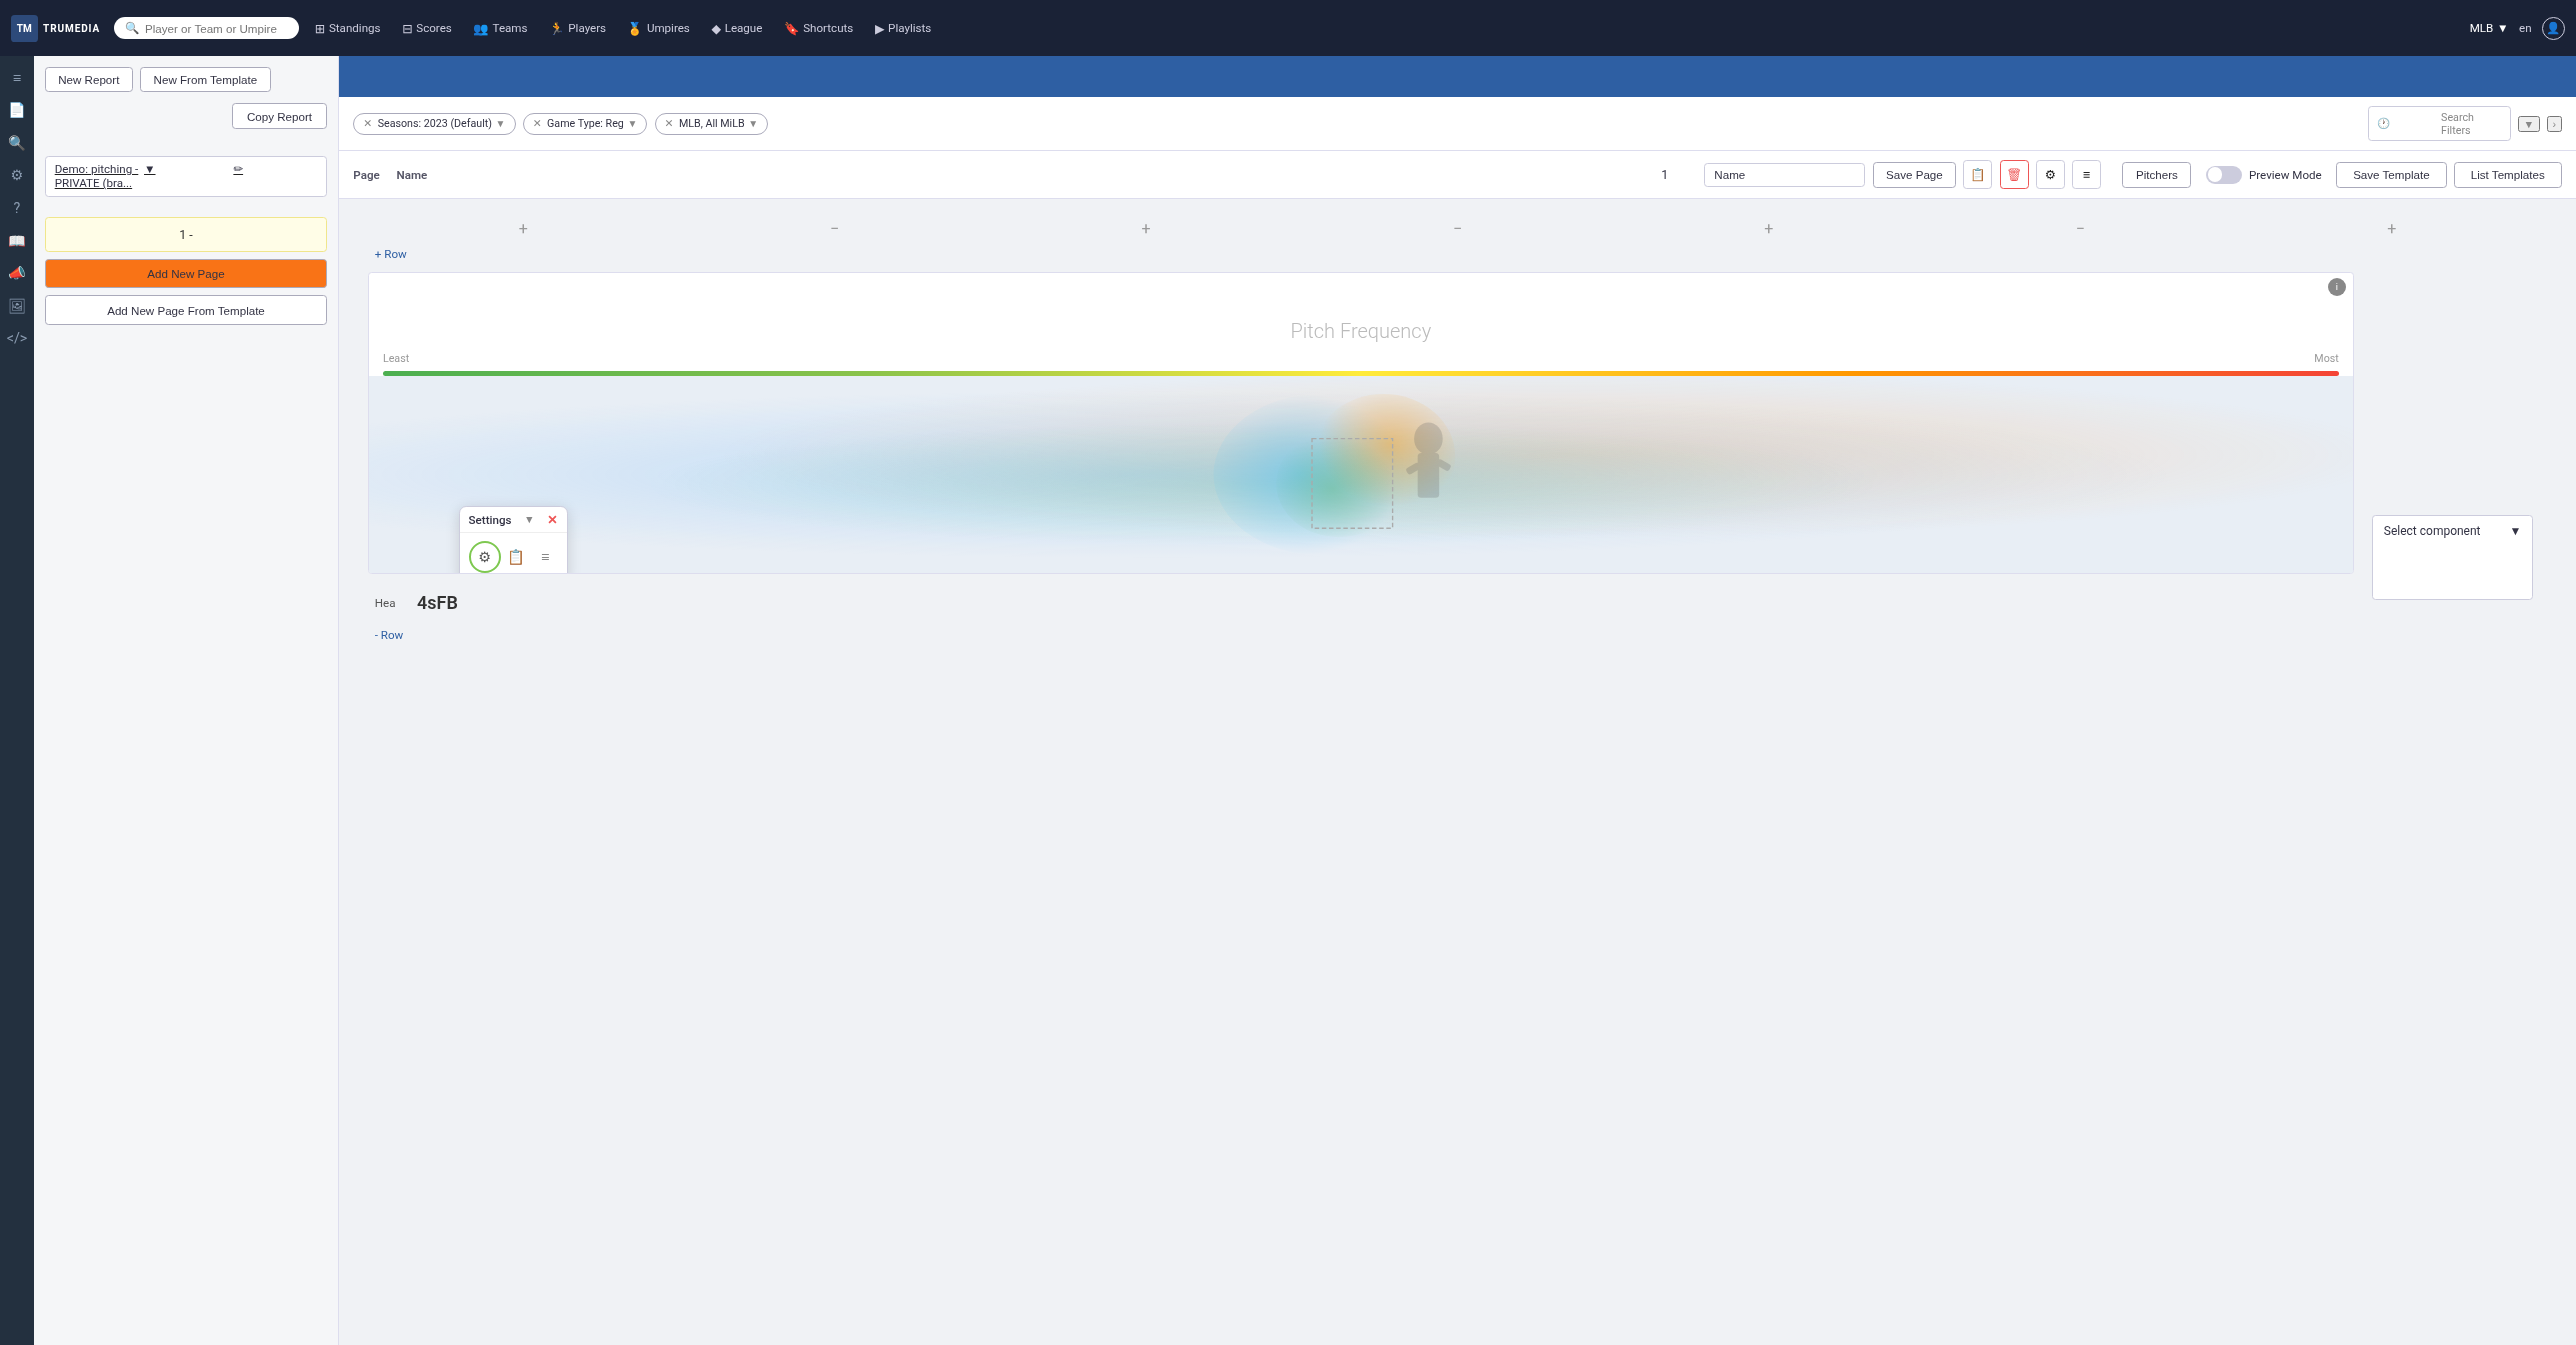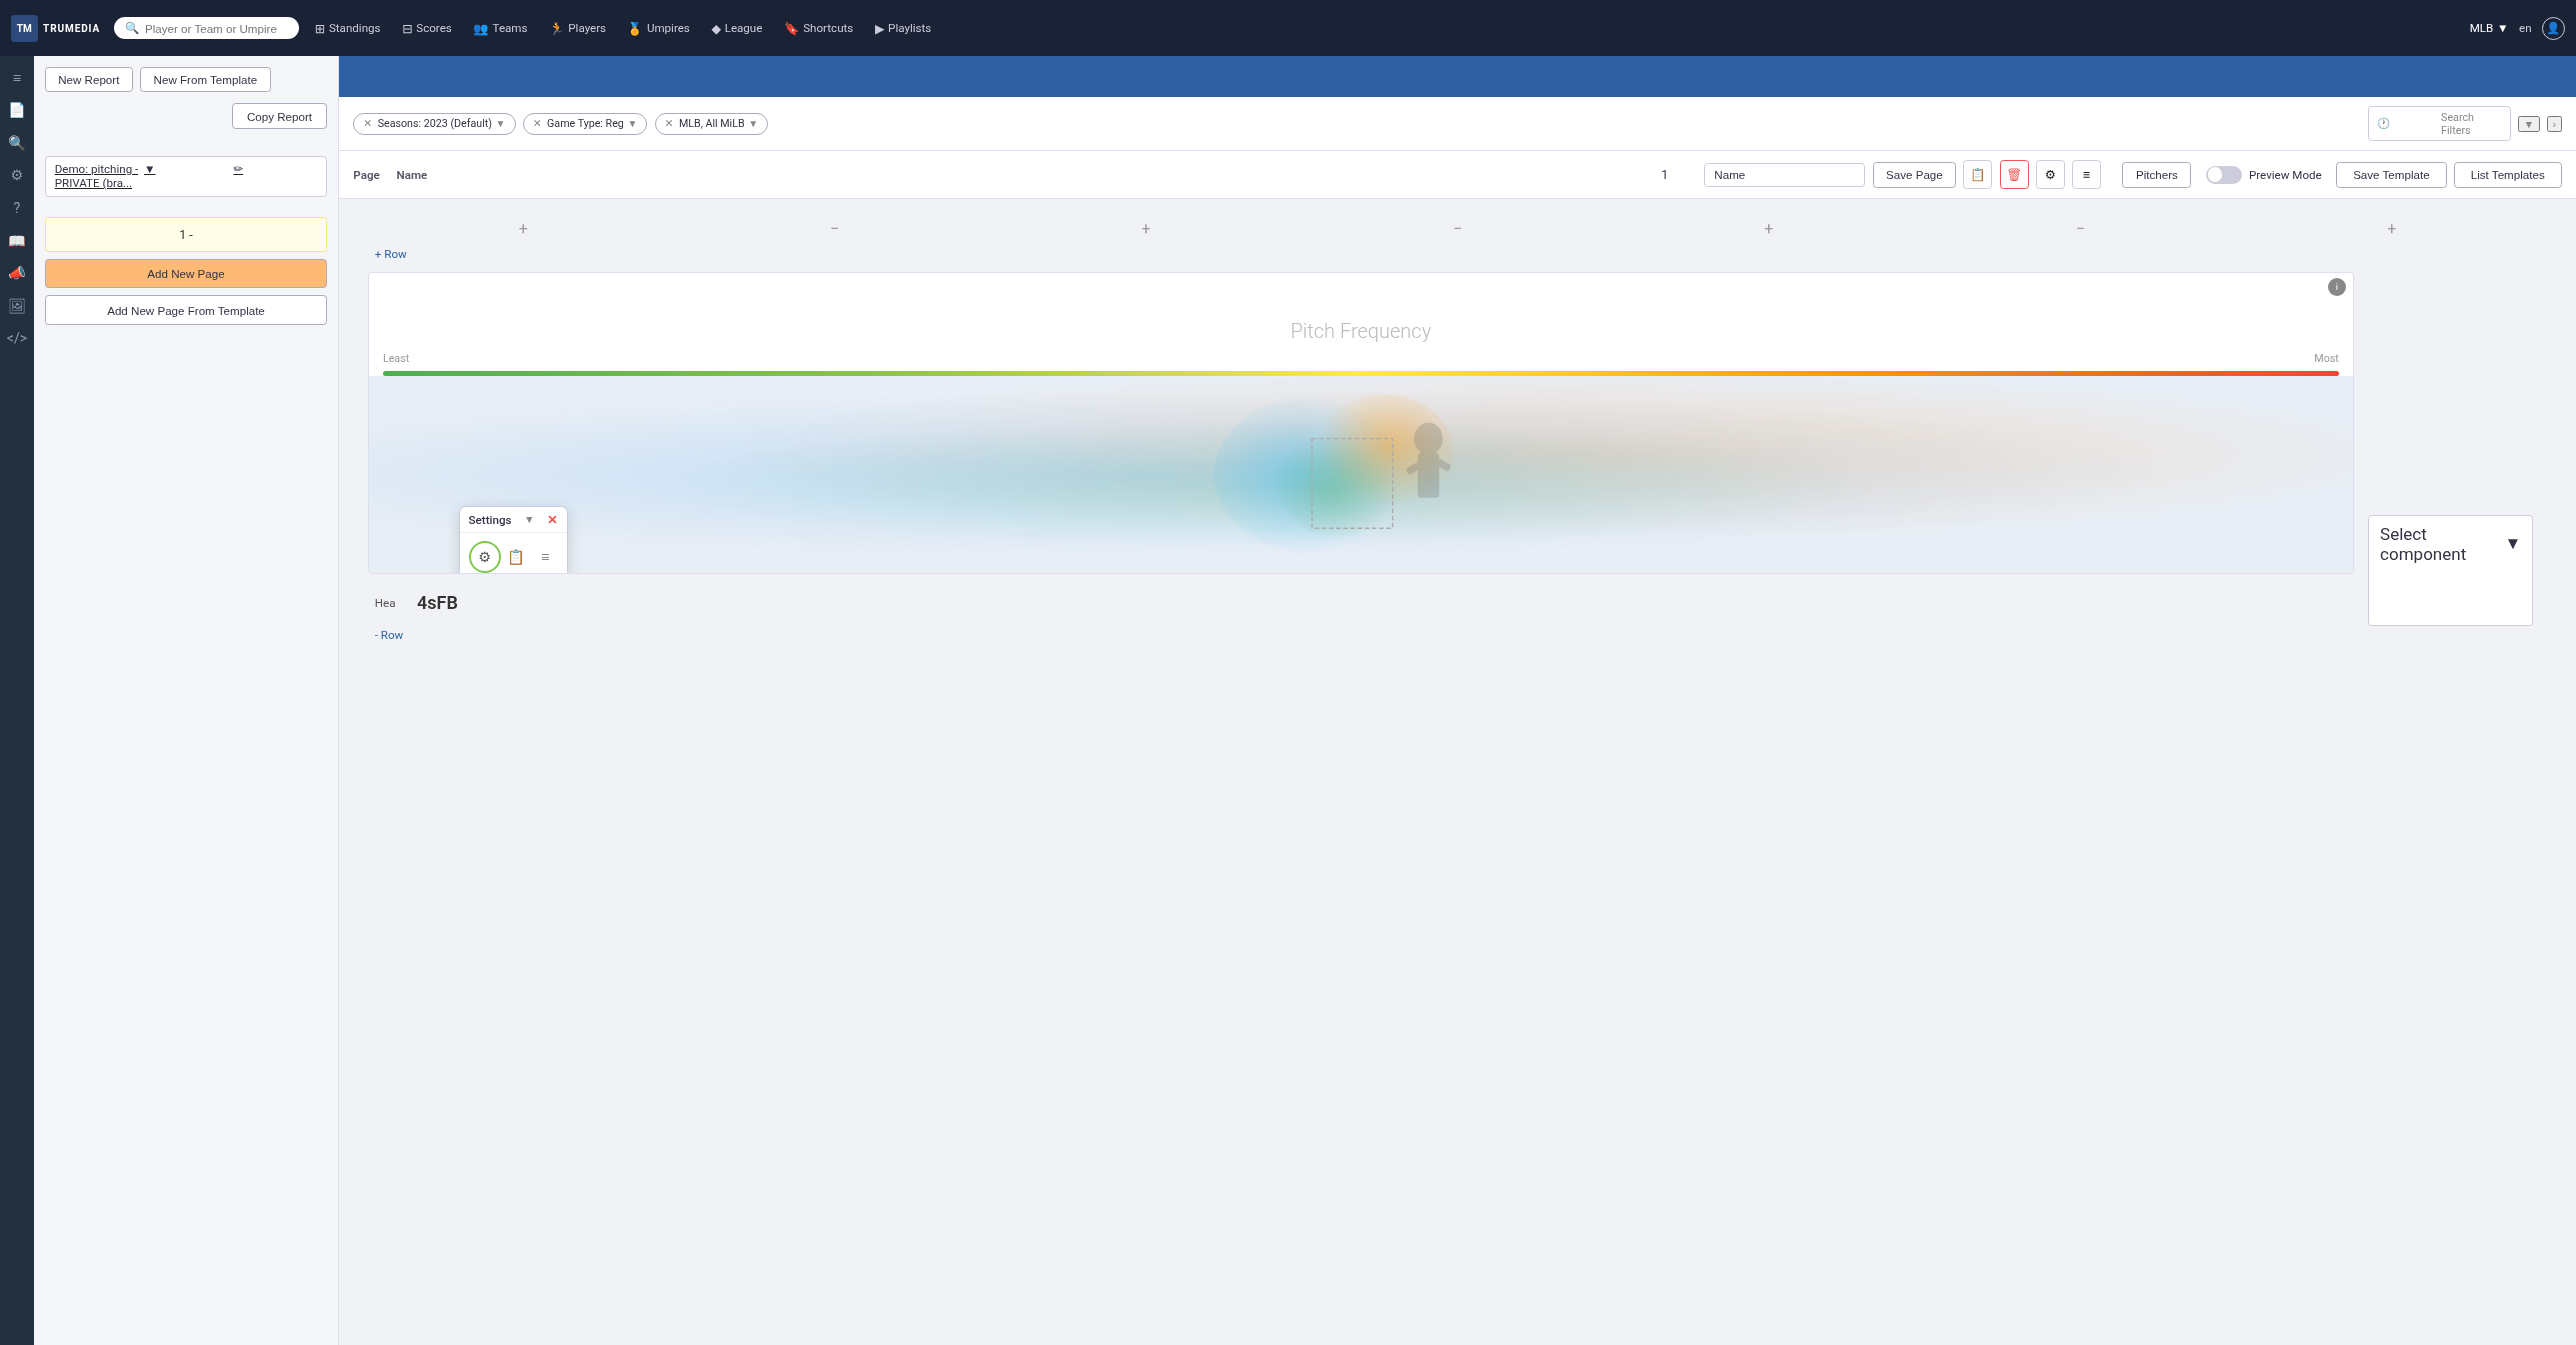--- a/index.html
+++ b/index.html
@@ -60,21 +60,21 @@
       background: #fff; border: 0.9px solid #ccd; border-radius: 3.6px; padding: 5.4px 9px;
       cursor: pointer;
       text-decoration: underline;
     }
     .report-selector span { flex: 1; font-size: 11.6px; color: #334; }
     .page-item {
       background: #fffde7; border: 0.9px solid #f0e68c; border-radius: 3.6px;
       padding: 9px 12.5px; margin-bottom: 7.2px; text-align: center; font-size: 12.5px; color: #333;
     }
     .add-page-btn {
-      padding: 7.2px 12.5px; border: 0.9px solid #aab; background: #fdba74; border-radius: 3.6px;
+      padding: 7.2px 12.5px; border: 0.9px solid #aab; background: #f97316; border-radius: 3.6px;
       cursor: pointer; font-size: 11.6px; color: #334; text-align: center; margin-bottom: 7.2px;
     }
     .add-from-template-btn {
       padding: 7.2px 12.5px; border: 0.9px solid #aab; background: #fff; border-radius: 3.6px;
       cursor: pointer; font-size: 11.6px; color: #334; text-align: center;
     }
 
     
     .main-content { flex: 1; display: flex; flex-direction: column; overflow: hidden; }
 
@@ -247,21 +247,21 @@
     }
 
     
     .select-component-area {
       position: absolute; right: 14.3px; top: 251px;
       background: #fff; border: 0.9px solid #ccd; border-radius: 3.6px;
       min-width: 161px;
     }
     .select-comp-btn {
       display: flex; align-items: center; justify-content: space-between;
-      padding: 7.2px 10.7px; font-size: 17px; color: #334; cursor: pointer;
+      padding: 7.2px 10.7px; font-size: 12px; color: #334; cursor: pointer;
     }
     .select-comp-area { height: 54px; }
 
     
     .main-row { display: flex; position: relative; }
 
     .widget-col { flex: 1; position: relative; }
   </style>
 </head>
 <body>

